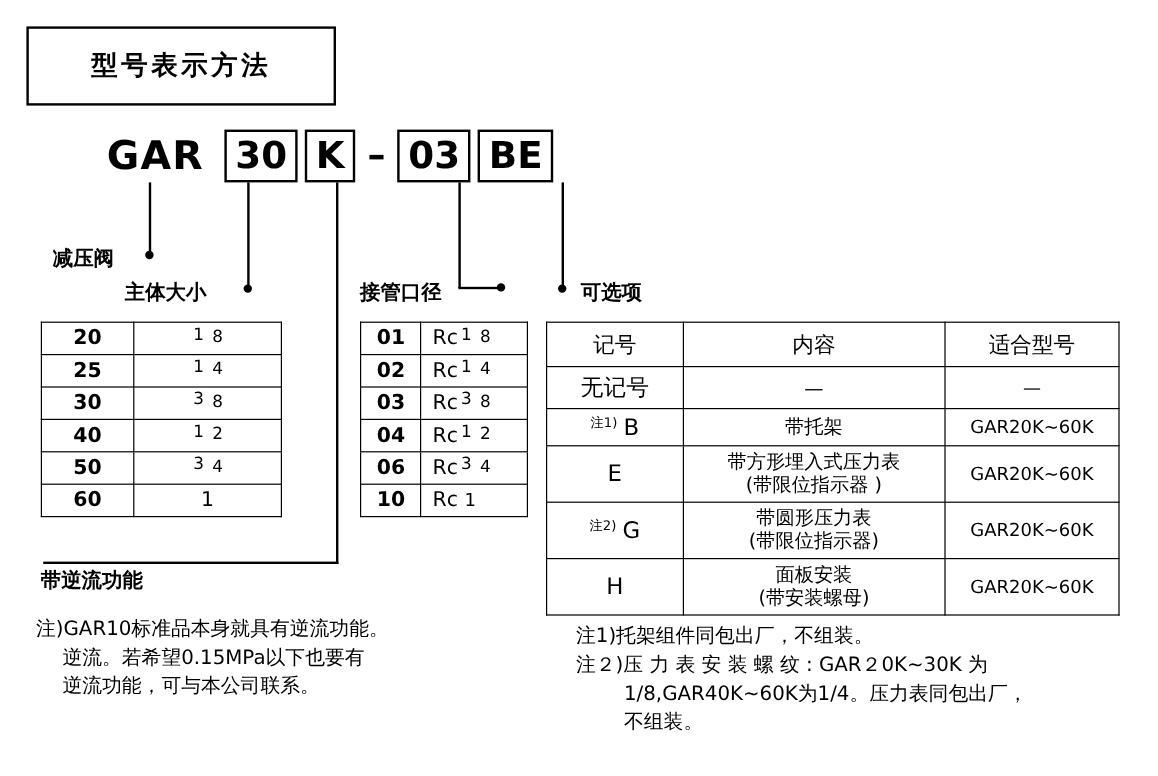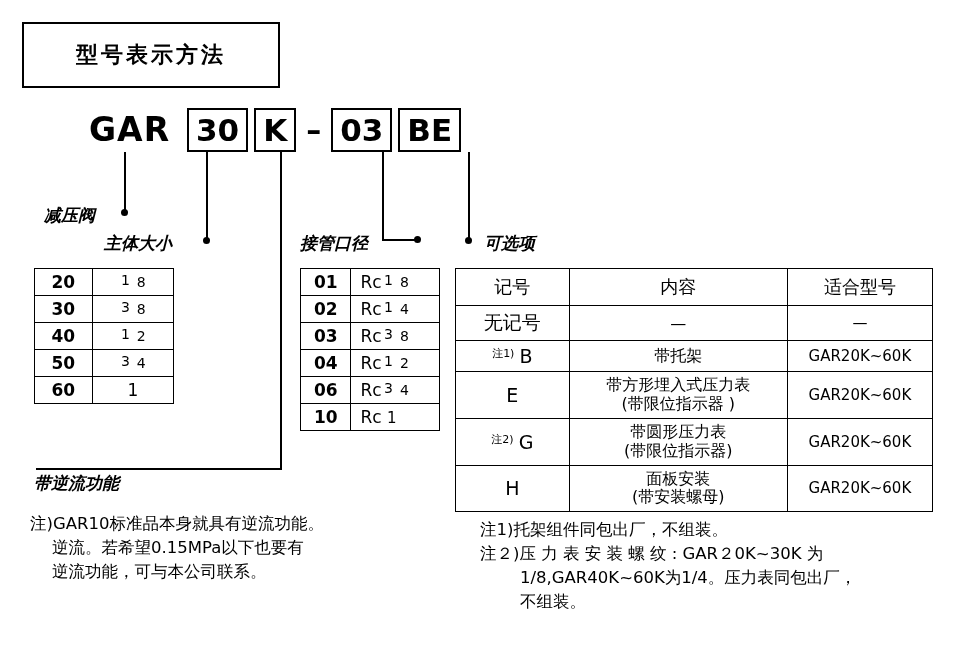--- a/index.html
+++ b/index.html
@@ -86,39 +86,38 @@
     height: 7px;
     border-radius: 50%;
     background: #000;
   }
   
   .lbl {
     position: absolute;
     font-size: 17px;
     font-weight: bold;
     white-space: nowrap;
-    font-style: italic;
   }
   
   table.tbl {
     border-collapse: collapse;
     position: absolute;
   }
   table.tbl td {
     border: 1px solid #000;
     font-size: 17px;
     text-align: center;
     padding: 2px 4px;
     height: 22px;
   }
   
   #size-table {
     left: 34px;
     top: 268px;
-    width: 140px;
+    width: 201px;
   }
   #size-table td.c1 { width: 62px; font-weight: bold; }
   #size-table td.c2 { width: 105px; }
   
   #port-table {
     left: 300px;
     top: 268px;
     width: 140px;
   }
   #port-table td.c1 { width: 46px; font-weight: bold; }
@@ -240,20 +239,28 @@
     <tbody>
       <tr>
         <td class="c1">20</td>
         <td class="c2">
           <span class="frac">
             <span class="num">1</span>
           </span><span class="frac"><span class="den">8</span></span>
         </td>
       </tr>
       <tr>
+        <td class="c1">25</td>
+        <td class="c2">
+          <span class="frac">
+            <span class="num">1</span>
+          </span><span class="frac"><span class="den">4</span></span>
+        </td>
+      </tr>
+      <tr>
         <td class="c1">30</td>
         <td class="c2">
           <span class="frac">
             <span class="num">3</span>
           </span><span class="frac"><span class="den">8</span></span>
         </td>
       </tr>
       <tr>
         <td class="c1">40</td>
         <td class="c2">

